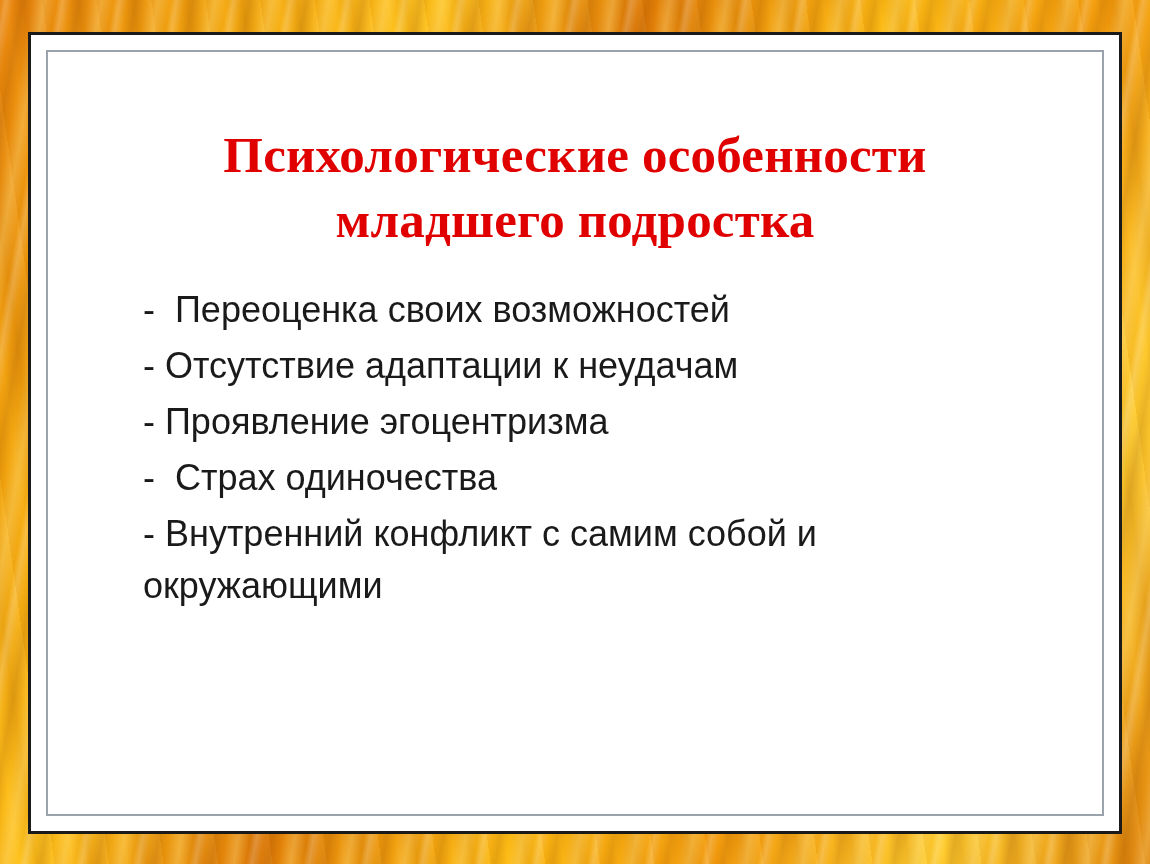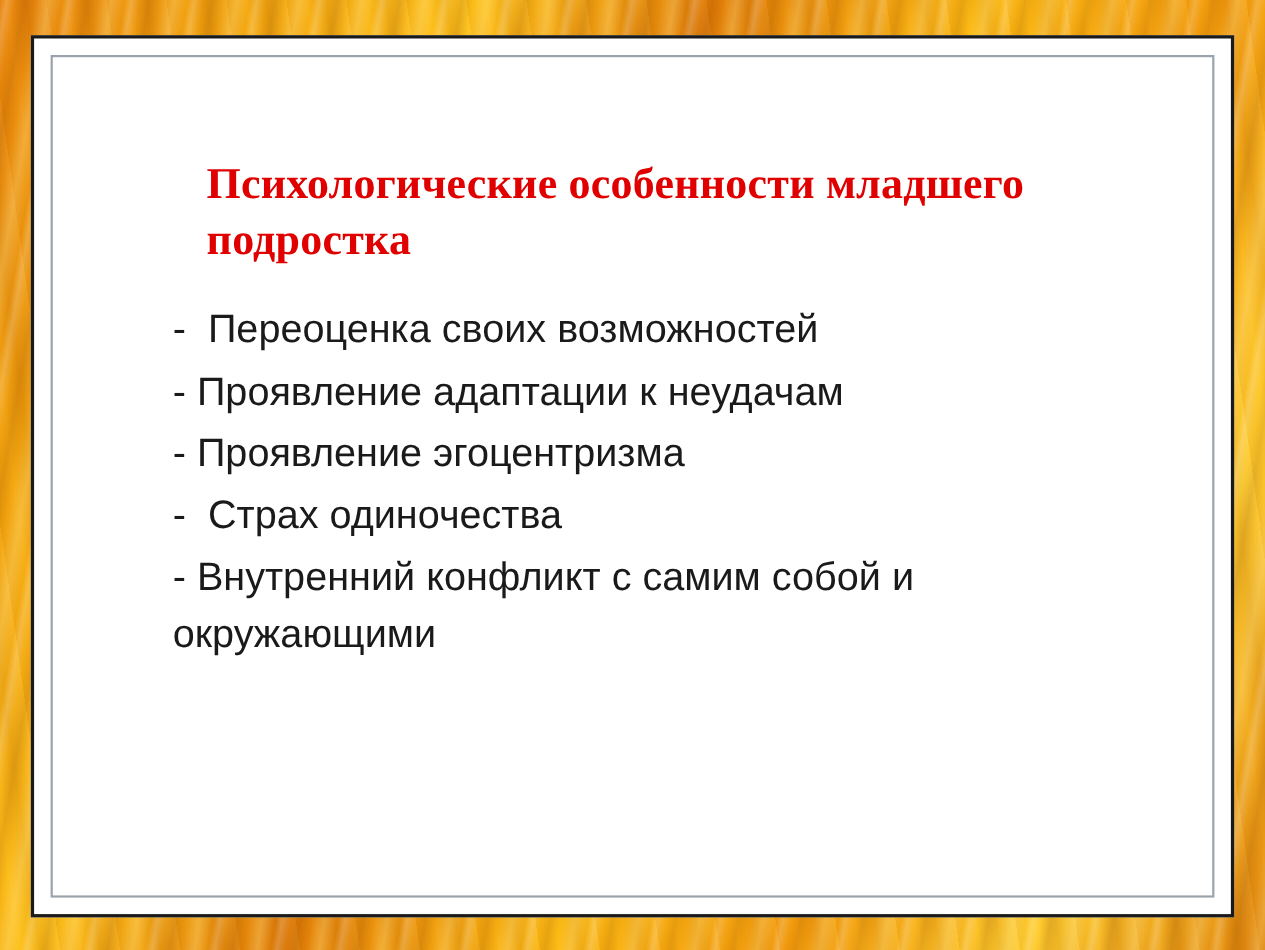--- a/index.html
+++ b/index.html
@@ -62,55 +62,56 @@
 
   .content {
     position: absolute;
     left: 60px;
     top: 50px;
     right: 60px;
     bottom: 40px;
   }
 
   .title {
+    text-align: center;
     color: #e00000;
     font-family: "Liberation Serif", serif;
     font-weight: bold;
-    font-size: 40px;
+    font-size: 51px;
     line-height: 1.28;
-    margin: 56px auto 0 auto;
+    margin: 38px auto 0 auto;
     width: 80%;
     letter-spacing: 0.2px;
   }
 
   .body-list {
     margin: 30px 0 0 50px;
     padding: 0;
     list-style: none;
     color: #1a1a1a;
     font-size: 36px;
     line-height: 1.45;
     font-family: "Liberation Sans", sans-serif;
   }
 
   .body-list li {
-    margin: 0 0 4px 16px;
+    margin: 0 0 4px 2px;
     white-space: pre-wrap;
   }
 </style>
 </head>
 <body>
 
 <div class="slide">
   <div class="slide-inner-border">
     <div class="slide-inner-border2"></div>
     <div class="content">
       <div class="title">Психологические особенности младшего подростка</div>
       <ul class="body-list">
         <li>-  Переоценка своих возможностей</li>
-        <li>- Проявление адаптации к неудачам</li>
+        <li>- Отсутствие адаптации к неудачам</li>
         <li>- Проявление эгоцентризма</li>
         <li>-  Страх одиночества</li>
         <li>- Внутренний конфликт с самим собой и окружающими</li>
       </ul>
     </div>
   </div>
 </div>
 
 </body></html>

